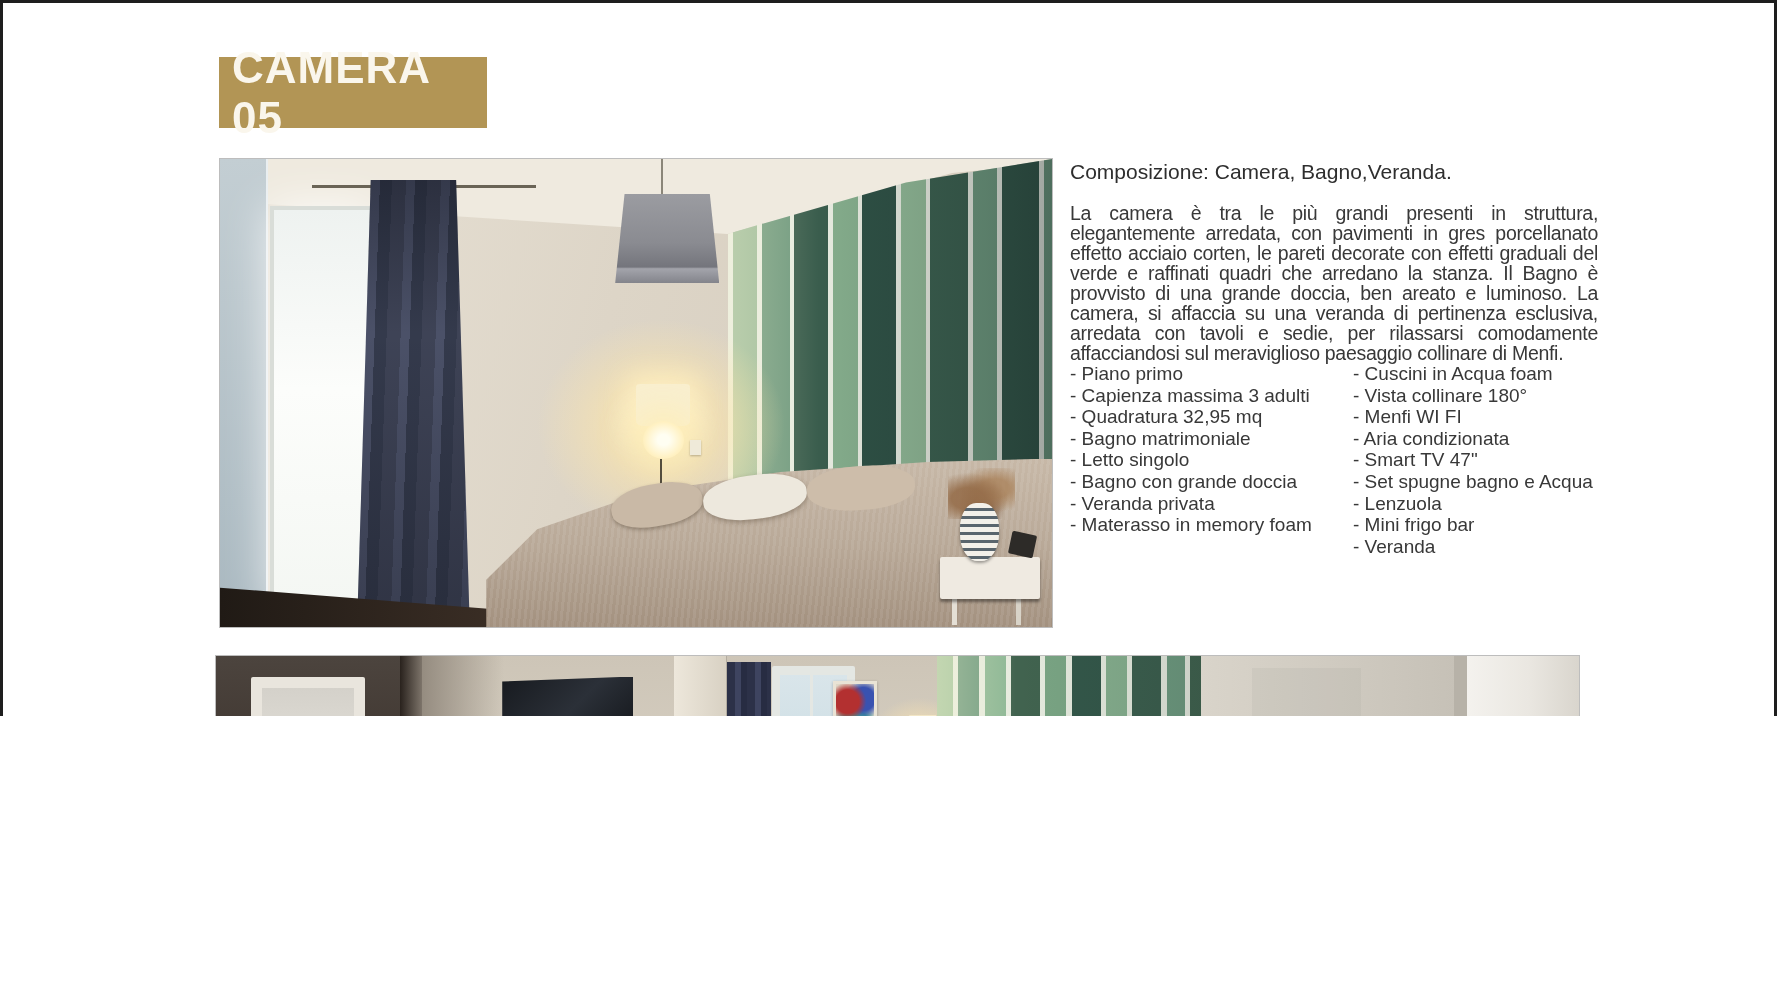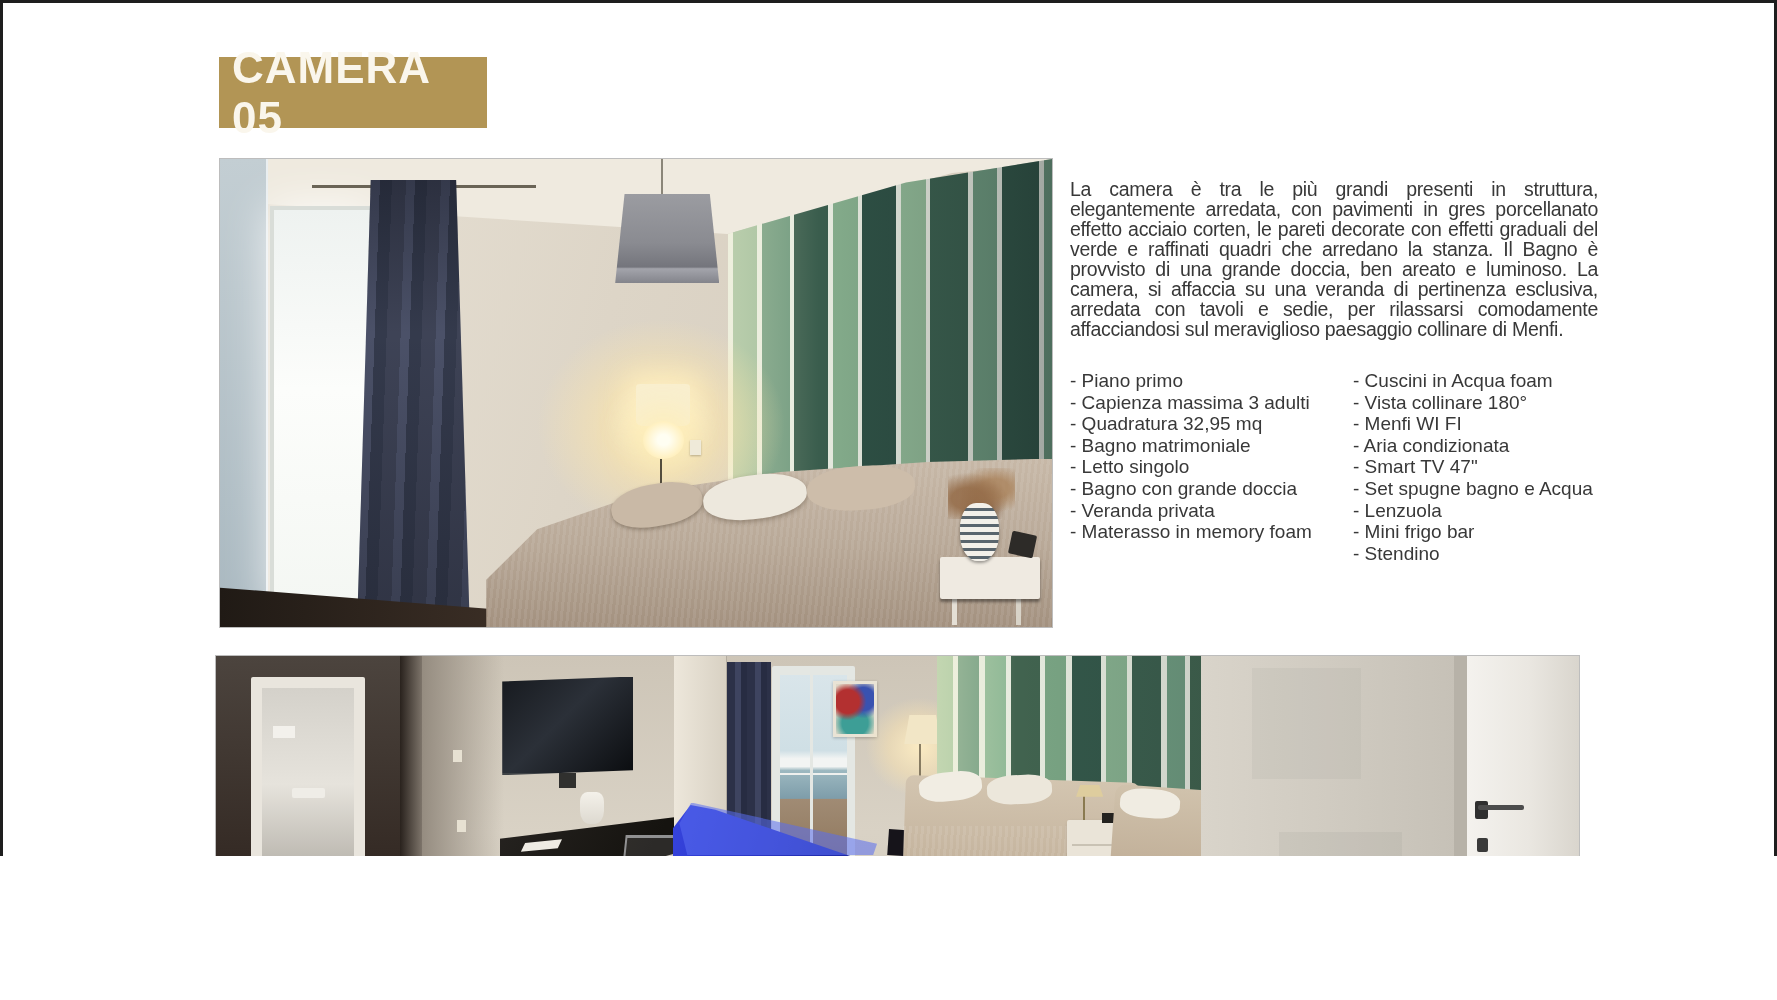--- a/index.html
+++ b/index.html
@@ -1,16 +1,16 @@
 <!DOCTYPE html>
 <html><head>
 <meta charset="utf-8">
 <style>
   html,body{margin:0;padding:0;background:#ffffff;}
-  #app{position:relative;width:1777px;height:856px;background:#ffffff;overflow:hidden;
+  #app{position:relative;width:1777px;height:716px;background:#ffffff;overflow:hidden;
        font-family:"Liberation Sans","DejaVu Sans",sans-serif;color:#333;}
   .page-frame{position:absolute;left:0;top:0;width:1771px;height:991px;border:3px solid #1e1e1e;background:#fff;}
 
   
   .title-box{position:absolute;left:219px;top:57px;width:268px;height:71px;background:#b29555;
              display:flex;align-items:center;padding-left:13px;box-sizing:border-box;}
   .title-box span{color:#faf6ec;font-size:44px;font-weight:bold;letter-spacing:1px;}
 
   
   .photo{position:absolute;overflow:hidden;border:1px solid #bdbdbd;box-sizing:border-box;}
@@ -82,21 +82,21 @@
   .tp-vase{left:89%;top:73.5%;width:4.6%;height:12.5%;border-radius:42% 42% 46% 46%;
       background:repeating-linear-gradient(180deg,#f3f0e9 0 5px,#59656d 5px 8px);
       box-shadow:0 2px 3px rgba(0,0,0,.35);}
   .tp-phone{left:95%;top:80%;width:3%;height:5%;background:#2d2b28;transform:rotate(12deg);border-radius:2px;}
 
   
   .info{position:absolute;left:1070px;top:160px;width:528px;}
   .composition{font-size:21px;color:#2e2e2e;}
   .description{margin-top:19px;font-size:19.5px;line-height:20px;letter-spacing:-0.3px;
                text-align:justify;color:#383838;}
-  .features{margin-top:31px;display:flex;}
+  .features{display:flex;}
   .feat-col{font-size:19px;line-height:21.6px;color:#383838;}
   .feat-col.left{width:283px;flex:0 0 283px;}
   .feat-col.right{flex:1;}
 
   
   .photo-bottom{left:215px;top:655px;width:1365px;height:295px;
       background:linear-gradient(180deg,#cdc5b7 0%,#d9d2c5 60%,#d3ccbe 100%);}
   .bp-hall{left:0;top:0;width:13.5%;height:100%;background:linear-gradient(180deg,#4c443e,#362c26 65%,#2b211b);}
   .bp-hallfloor{left:0;top:70%;width:15.5%;height:30%;
       clip-path:polygon(0 15%,100% 55%,100% 100%,0 100%);
@@ -226,20 +226,21 @@
     <div class="tp-pillow-w"></div>
     <div class="tp-pillow-b2"></div>
     <div class="tp-ns-legs"></div>
     <div class="tp-nightstand"></div>
     <div class="tp-flowers"></div>
     <div class="tp-vase"></div>
     <div class="tp-phone"></div>
   </div>
 
   <div class="info">
+    <div class="composition">Composizione: Camera, Bagno,Veranda.</div>
     <div class="description">La camera è tra le più grandi presenti in struttura, elegantemente arredata, con pavimenti in gres porcellanato effetto acciaio corten, le pareti decorate con effetti graduali del verde e raffinati quadri che arredano la stanza. Il Bagno è provvisto di una grande doccia, ben areato e luminoso. La camera, si affaccia su una veranda di pertinenza esclusiva, arredata con tavoli e sedie, per rilassarsi comodamente affacciandosi sul meraviglioso paesaggio collinare di Menfi.</div>
     <div class="features">
       <div class="feat-col left">
         <div>- Piano primo</div>
         <div>- Capienza massima 3 adulti</div>
         <div>- Quadratura 32,95 mq</div>
         <div>- Bagno matrimoniale</div>
         <div>- Letto singolo</div>
         <div>- Bagno con grande doccia</div>
         <div>- Veranda privata</div>
@@ -247,21 +248,21 @@
       </div>
       <div class="feat-col right">
         <div>- Cuscini in Acqua foam</div>
         <div>- Vista collinare 180°</div>
         <div>- Menfi WI FI</div>
         <div>- Aria condizionata</div>
         <div>- Smart TV 47"</div>
         <div>- Set spugne bagno e Acqua</div>
         <div>- Lenzuola</div>
         <div>- Mini frigo bar</div>
-        <div>- Stendino</div>
+        <div>- Veranda</div>
       </div>
     </div>
   </div>
 
   <div class="photo photo-bottom">
     <div class="bp-hall"></div>
     <div class="bp-hallfloor"></div>
     <div class="bp-bathdoor"></div>
     <div class="bp-bathdoor-in"></div>
     <div class="bp-bath-towel"></div>

